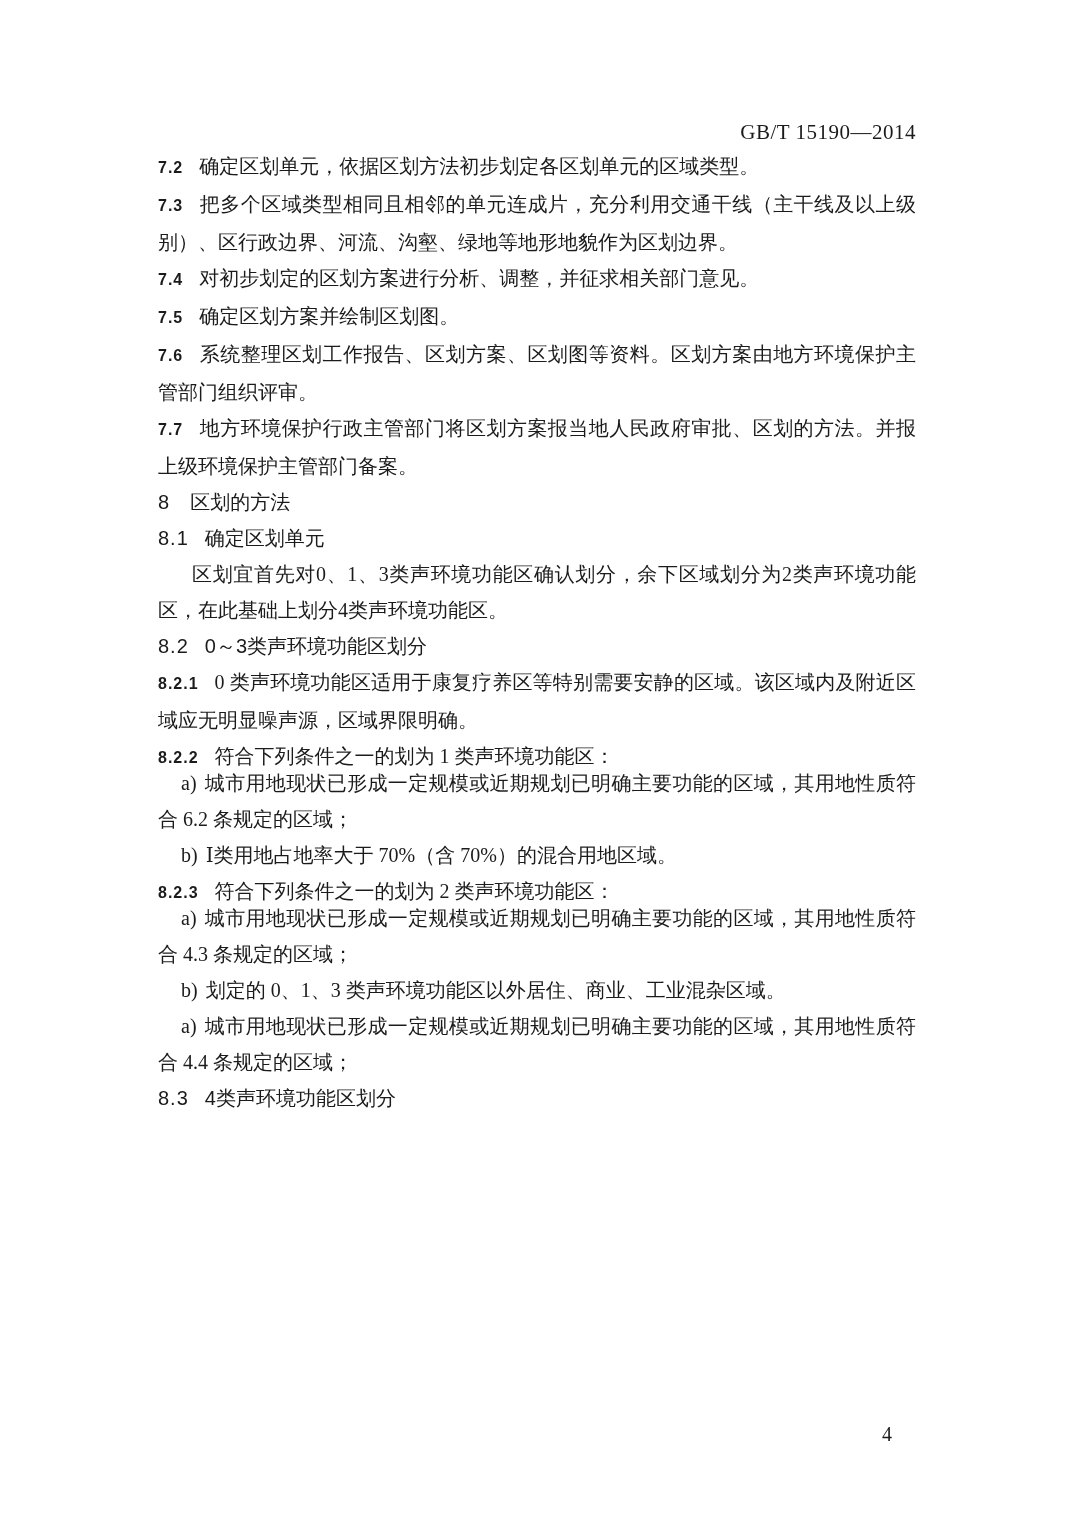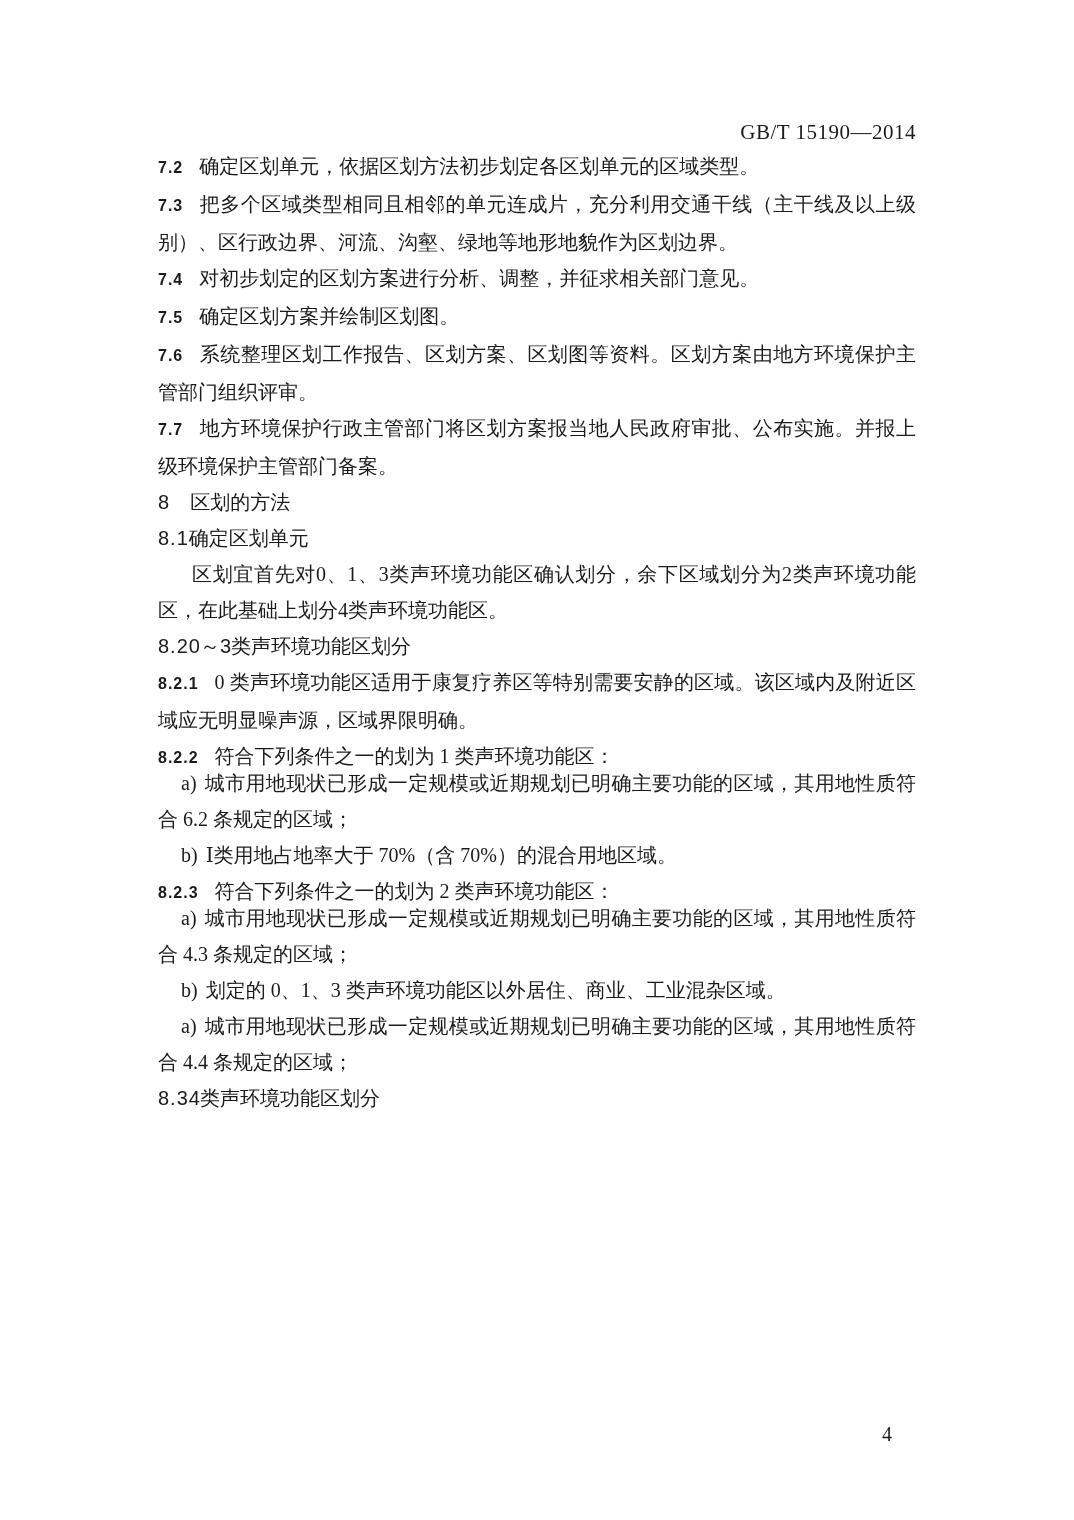--- a/index.html
+++ b/index.html
@@ -58,20 +58,21 @@
   }
   
   .heading-lvl2 {
     font-family: "Liberation Sans", "DejaVu Sans", sans-serif;
     font-weight: bold;
     font-size: 20px;
     margin: 14px 0 14px 0;
   }
   .heading-lvl2 .num {
     letter-spacing: 1px;
+    margin-right: 16px;
   }
   
   .para {
     text-indent: 1.7em;
     margin: 0 0 11px 0;
   }
   
   .item {
     text-indent: 1.15em;
     margin: 0;
@@ -93,21 +94,21 @@
 
 <div class="page">
   <div class="doc-header">GB/T 15190—2014</div>
 
   <div class="doc-body" id="doc-body">
       <p class="clause"><span class="num">7.2</span><span class="txt">确定区划单元，依据区划方法初步划定各区划单元的区域类型。</span></p>
       <p class="clause"><span class="num">7.3</span><span class="txt">把多个区域类型相同且相邻的单元连成片，充分利用交通干线（主干线及以上级别）、区行政边界、河流、沟壑、绿地等地形地貌作为区划边界。</span></p>
       <p class="clause"><span class="num">7.4</span><span class="txt">对初步划定的区划方案进行分析、调整，并征求相关部门意见。</span></p>
       <p class="clause"><span class="num">7.5</span><span class="txt">确定区划方案并绘制区划图。</span></p>
       <p class="clause"><span class="num">7.6</span><span class="txt">系统整理区划工作报告、区划方案、区划图等资料。区划方案由地方环境保护主管部门组织评审。</span></p>
-      <p class="clause"><span class="num">7.7</span><span class="txt">地方环境保护行政主管部门将区划方案报当地人民政府审批、公布实施。并报上级环境保护主管部门备案。</span></p>
+      <p class="clause"><span class="num">7.7</span><span class="txt">地方环境保护行政主管部门将区划方案报当地人民政府审批、区划的方法。并报上级环境保护主管部门备案。</span></p>
       <h2 class="heading-lvl1"><span class="num">8</span><span class="txt">区划的方法</span></h2>
       <h3 class="heading-lvl2"><span class="num">8.1</span><span class="txt">确定区划单元</span></h3>
       <p class="para">区划宜首先对0、1、3类声环境功能区确认划分，余下区域划分为2类声环境功能区，在此基础上划分4类声环境功能区。</p>
       <h3 class="heading-lvl2"><span class="num">8.2</span><span class="txt">0～3类声环境功能区划分</span></h3>
       <p class="clause"><span class="num">8.2.1</span><span class="txt">0 类声环境功能区适用于康复疗养区等特别需要安静的区域。该区域内及附近区域应无明显噪声源，区域界限明确。</span></p>
       <p class="clause"><span class="num">8.2.2</span><span class="txt">符合下列条件之一的划为 1 类声环境功能区：</span></p>
       <p class="item"><span class="label">a)</span><span class="txt">城市用地现状已形成一定规模或近期规划已明确主要功能的区域，其用地性质符合 6.2 条规定的区域；</span></p>
       <p class="item"><span class="label">b)</span><span class="txt">Ⅰ类用地占地率大于 70%（含 70%）的混合用地区域。</span></p>
       <p class="clause"><span class="num">8.2.3</span><span class="txt">符合下列条件之一的划为 2 类声环境功能区：</span></p>
       <p class="item"><span class="label">a)</span><span class="txt">城市用地现状已形成一定规模或近期规划已明确主要功能的区域，其用地性质符合 4.3 条规定的区域；</span></p>

